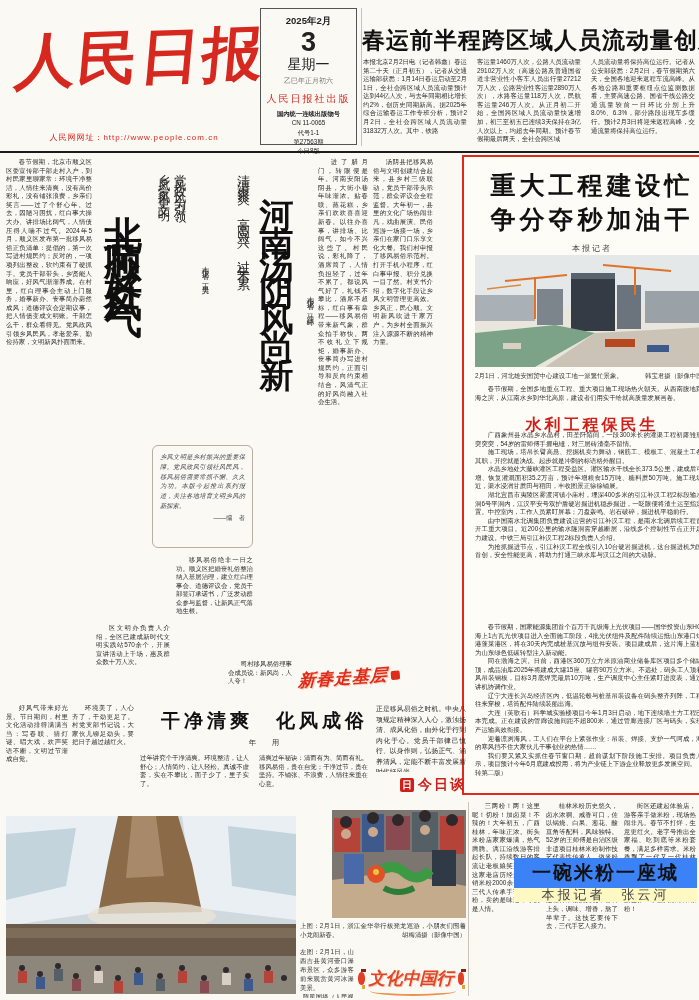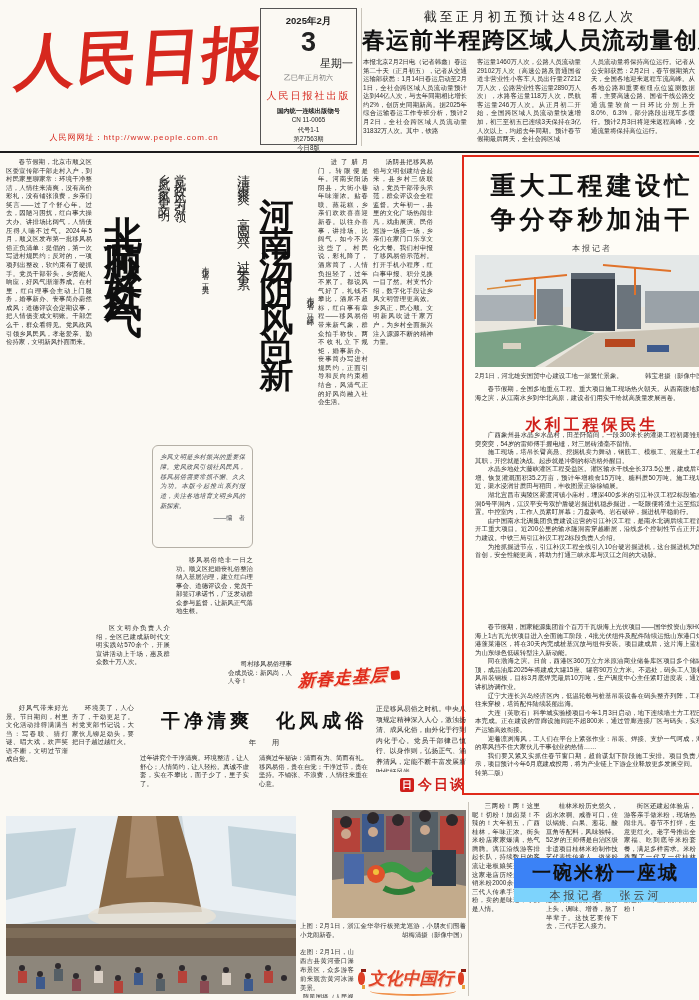--- a/index.html
+++ b/index.html
@@ -12,21 +12,21 @@
   .vert{writing-mode:vertical-rl;}
   .red{color:#d6281e;}
   .hairline-v{width:1px;background:#c9c4ba;}
   .masthead-title{font-family:"Liberation Serif",serif;font-weight:900;color:#d6281e;
       font-size:60px;letter-spacing:2px;transform:skewX(-7deg) rotate(-2deg);white-space:nowrap;}
   .masthead-latin{color:#d6281e;font-weight:bold;font-size:16px;letter-spacing:7px;text-align:center;}
   .masthead-web{color:#d6281e;font-size:8px;text-align:center;letter-spacing:1px;}
   .datebox{border:1px solid #555;text-align:center;padding:6px 3px;box-sizing:border-box;}
   .datebox .ym{font-size:9.5px;font-weight:bold;}
   .datebox .day{font-size:27px;font-weight:bold;line-height:1.05;}
-  .datebox .wk{font-size:11px;text-align:right;}
+  .datebox .wk{font-size:14px;}
   .datebox .lunar{font-size:7px;color:#777;margin-top:2px;}
   .datebox .pub{font-size:10px;letter-spacing:2px;margin-top:6px;}
   .datebox .sm{font-size:6.3px;margin-top:3px;line-height:1.45;}
   .kicker-top{font-size:13px;text-align:center;letter-spacing:3px;color:#1a1a1a;}
   .headline-top{font-size:23px;font-weight:bold;text-align:center;letter-spacing:1px;color:#111;white-space:nowrap;}
   .cols3{column-count:3;column-gap:10px;}
   .cols2{column-count:2;column-gap:10px;}
   .vkicker{font-size:12.5px;letter-spacing:6px;color:#222;}
   .vkicker div{line-height:16px;}
   .vtitle{font-weight:bold;color:#0f0f0f;}
@@ -40,21 +40,21 @@
   .mp-sub{font-size:16px;font-weight:bold;color:#cf1f1a;text-align:center;letter-spacing:3px;}
   .caprow{display:flex;justify-content:space-between;font-size:6.4px;color:#333;}
   .jrt-title{font-size:19px;font-weight:bold;text-align:right;letter-spacing:4px;color:#111;white-space:nowrap;}
   .jrt-byline{font-size:7.5px;text-align:center;letter-spacing:4px;color:#444;}
   .jrt-logo{display:flex;align-items:center;gap:4px;justify-content:flex-end;}
   .jrt-logo .sq{width:14px;height:14px;background:#cf1f1a;color:#fff;font-size:10px;font-weight:bold;
       display:flex;align-items:center;justify-content:center;border-radius:2px;}
   .jrt-logo .txt{color:#cf1f1a;font-weight:bold;font-size:14px;letter-spacing:2px;font-family:Liberation Serif, serif;}
   .rn-title{font-size:19px;font-weight:bold;text-align:center;letter-spacing:2px;color:#111;
       background:#3b82f6;white-space:nowrap;}
-  .rn-byline{font-size:11px;text-align:center;letter-spacing:3px;color:#444;background:#7dd3fc;}
+  .rn-byline{font-size:13px;text-align:center;letter-spacing:3px;color:#444;background:#fef9c3;}
   .xc-logo{color:#e02a1a;font-weight:900;font-size:17px;font-style:italic;
       transform:rotate(-4deg) skewX(-6deg);letter-spacing:1px;white-space:nowrap;
       text-shadow:1px 1px 0 #f7c9b4;}
   .xc-logo .seal{display:inline-block;width:9px;height:9px;background:#e02a1a;border-radius:2px;
       margin-left:3px;transform:skewX(6deg);}
   .wh-logo{display:flex;align-items:center;gap:4px;}
   .lantern{width:11px;height:13px;background:#e04026;border-radius:50% / 45%;position:relative;}
   .lantern:before{content:"";position:absolute;top:-3px;left:3px;width:5px;height:3px;background:#8c1d12;}
   .lantern:after{content:"";position:absolute;bottom:-4px;left:4px;width:3px;height:4px;background:#e8a13c;}
   .wh-text{color:#e0452a;font-weight:900;font-style:italic;font-size:17px;white-space:nowrap;
@@ -83,21 +83,20 @@
       <div style="font-weight:bold;">国内统一连续出版物号</div>
       <div>CN 11-0065</div>
       <div>代号1-1</div>
       <div>第27563期</div>
       <div>今日8版</div>
     </div>
   </div>
 
   <div class="abs hairline-v" style="left:361px;top:8px;height:138px;"></div>
 
-  <div class="abs kicker-top" style="left:365px;top:8px;width:330px;">截至正月初五预计达48亿人次</div>
   <div class="abs headline-top" style="left:362px;top:25px;width:334px;">春运前半程跨区域人员流动量创新高</div>
   <div class="abs t cols3" style="left:363px;top:58px;width:332px;height:90px;">
     <p class="noind">本报北京2月2日电（记者韩鑫）春运第二十天（正月初五），记者从交通运输部获悉：1月14日春运启动至2月1日，全社会跨区域人员流动量预计达到44亿人次，与去年同期相比增长约2%，创历史同期新高。据2025年综合运输春运工作专班分析，预计2月2日，全社会跨区域人员流动量31832万人次。其中，铁路</p>
     <p class="noind">客运量1460万人次，公路人员流动量29102万人次（高速公路及普通国省道非营业性小客车人员出行量27212万人次，公路营业性客运量2890万人次），水路客运量118万人次，民航客运量246万人次。从正月初二开始，全国跨区域人员流动量快速增加，初三至初五已连续3天保持在3亿人次以上，均超去年同期。预计春节假期最后两天，全社会跨区域</p>
     <p class="noind">人员流动量将保持高位运行。记者从公安部获悉：2月2日，春节假期第六天，全国各地迎来返程车流高峰。从各地公路和重要枢纽点位监测数据看，主要高速公路、国省干线公路交通流量较前一日环比分别上升8.0%、6.3%，部分路段出现车多缓行。预计2月3日将迎来返程高峰，交通流量将保持高位运行。</p>
   </div>
 
   <div class="abs rule-h" style="left:0;top:151px;width:699px;height:2px;"></div>
 
   <div class="abs t" style="left:6px;top:158px;width:86px;height:540px;">

